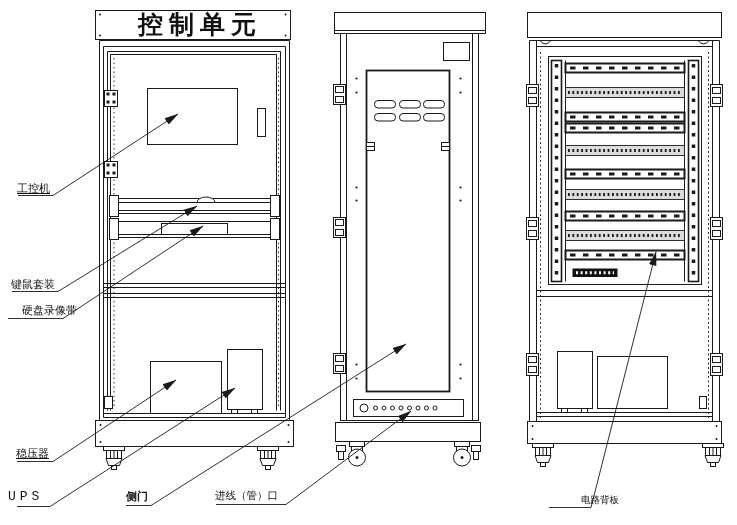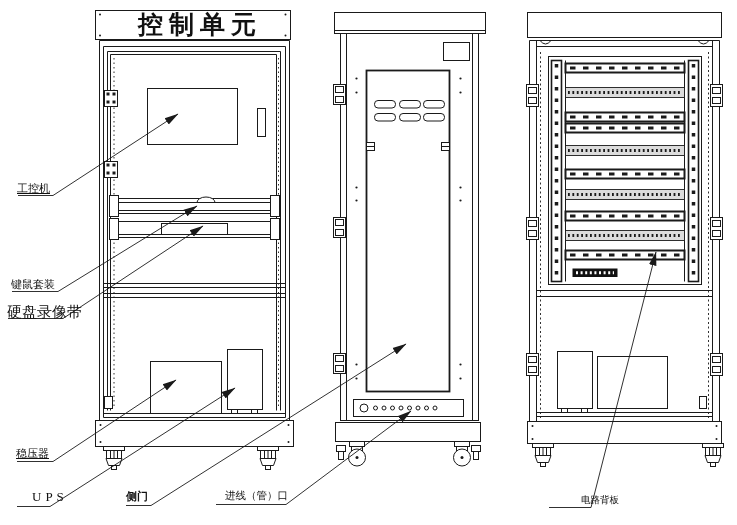--- a/index.html
+++ b/index.html
@@ -11,25 +11,25 @@
   .lbl{
     position:absolute;white-space:nowrap;color:#111;
     font-family:"Liberation Serif","DejaVu Serif",serif;
   }
   .lbl-title{
     left:95px;top:10px;width:210px;height:30px;line-height:30px;text-align:center;
     font-size:25px;letter-spacing:6px;font-weight:600;
   }
   .lbl-ipc{left:17px;top:181px;font-size:11px;text-decoration:underline;}
   .lbl-kbm{left:11px;top:277px;font-size:11px;}
-  .lbl-hdd{left:7px;top:303px;font-size:15px;}
+  .lbl-hdd{left:22px;top:303px;font-size:11px;}
   .lbl-stab{left:16px;top:446px;font-size:11px;text-decoration:underline;}
-  .lbl-ups{left:32px;top:489px;font-size:13px;letter-spacing:4px;font-family:Liberation Serif, serif;}
+  .lbl-ups{left:8px;top:489px;font-size:13px;letter-spacing:4px;font-family:Liberation Mono, monospace;}
   .lbl-door{left:126px;top:489px;font-size:11px;font-weight:bold;}
-  .lbl-inlet{left:215px;top:489px;font-size:10.5px;margin-left:10px;}
+  .lbl-inlet{left:215px;top:489px;font-size:10.5px;}
   .lbl-bp{left:549px;top:494px;font-size:9.5px;padding-left:32px;}
 </style>
 </head>
 <body>
 
 <div class="stage">
 
 <svg width="737" height="525" viewBox="0 0 737 525">
   <defs>
     <marker id="arw" markerUnits="userSpaceOnUse" markerWidth="16" markerHeight="10" refX="13.5" refY="5" orient="auto">

